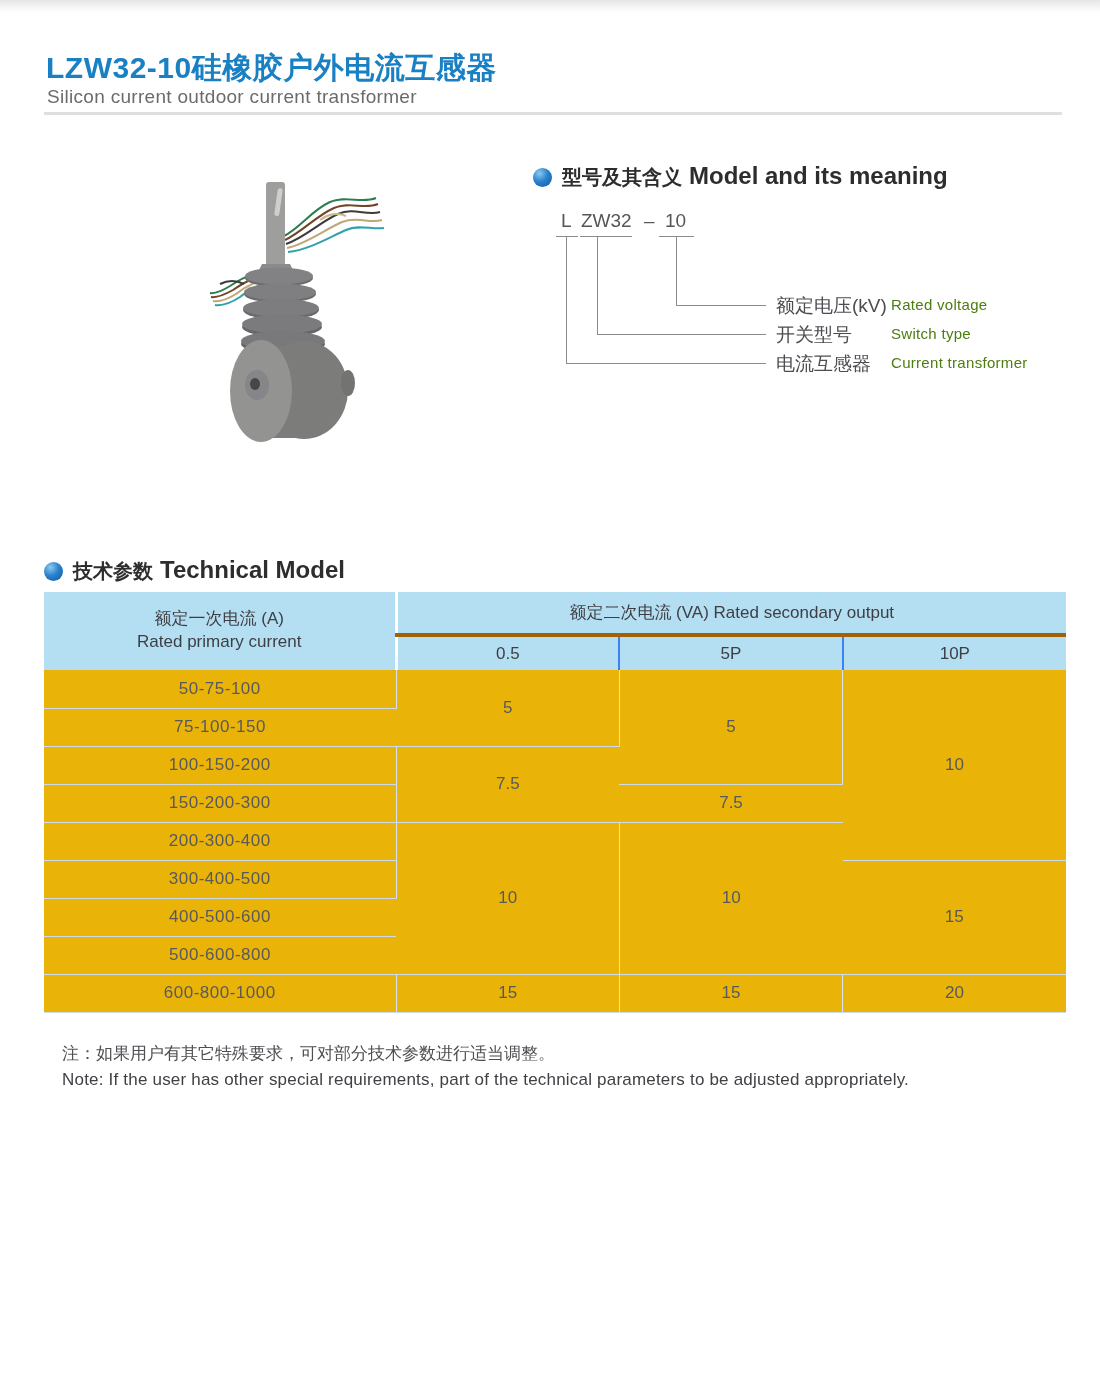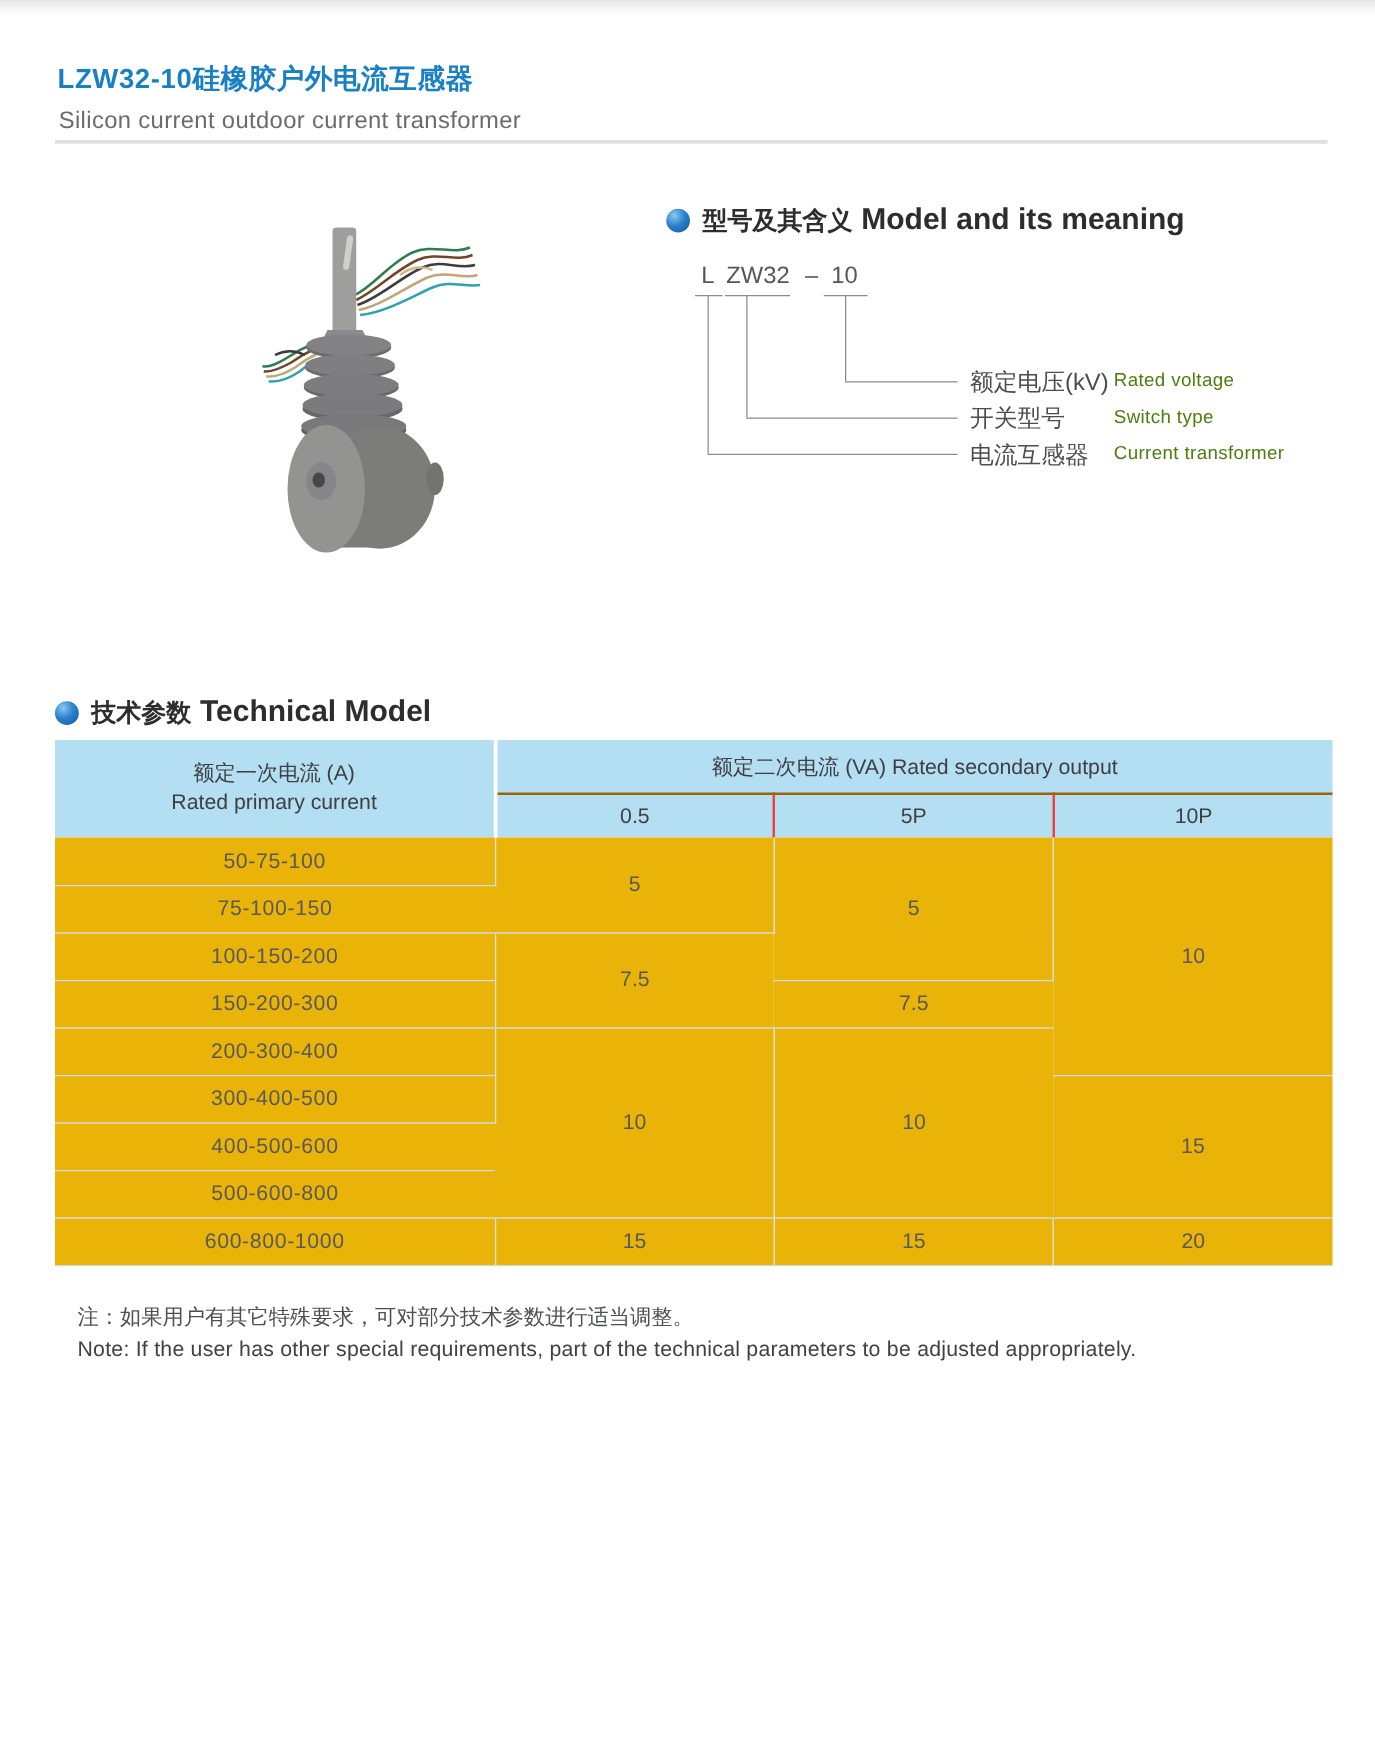--- a/index.html
+++ b/index.html
@@ -16,21 +16,21 @@
   }
 
   .top-edge-shade {
     position: absolute; left: 0; top: 0; width: 1100px; height: 14px;
     background: linear-gradient(#e6e6e6, #fbfbfb 70%, #ffffff);
   }
 
   
   .page-title {
     position: absolute; left: 46px; top: 48px;
-    font-size: 22px; font-weight: bold; color: #1a80c4; letter-spacing: 0.5px;
+    font-size: 30px; font-weight: bold; color: #1a80c4; letter-spacing: 0.5px;
   }
   .page-subtitle {
     position: absolute; left: 47px; top: 86px;
     font-size: 19px; color: #6b6b6b; letter-spacing: 0.3px;
   }
   .title-divider {
     position: absolute; left: 44px; top: 112px; width: 1018px; height: 3px;
     background: #dfdfdf;
   }
 
@@ -61,23 +61,23 @@
     border-collapse: collapse; table-layout: fixed;
   }
   .tech-table th, .tech-table td { text-align: center; vertical-align: middle; }
   .tech-table thead th {
     background: #b4def2; color: #3e3f43; font-weight: normal;
   }
   th.primary-th {
     width: 352px; height: 60px; font-size: 17px; line-height: 1.35;
     border-right: 3px solid #ffffff;
   }
-  th.group-th { height: 43px; font-size: 17px; border-bottom: 2px solid #a16207; }
+  th.group-th { height: 43px; font-size: 17px; border-bottom: 4px solid #a16207; }
   .tech-table thead tr.sub-row th {
-    height: 35px; font-size: 17px; border-right: 2px solid #ef4444;
+    height: 35px; font-size: 17px; border-right: 2px solid #3b82f6;
   }
   .tech-table thead tr.sub-row th:last-child { border-right: none; }
   .tech-table tbody td {
     height: 38px; font-size: 17px; color: #58595d; background: #eab308;
     border-bottom: 1px solid #ccdce8;
   }
   .tech-table tbody td { border-right: 1px solid #d6e3ec; }
   .tech-table tbody td:last-child { border-right: none; }
   .tech-table tbody td.primary-cell { letter-spacing: 0.5px; }
 

